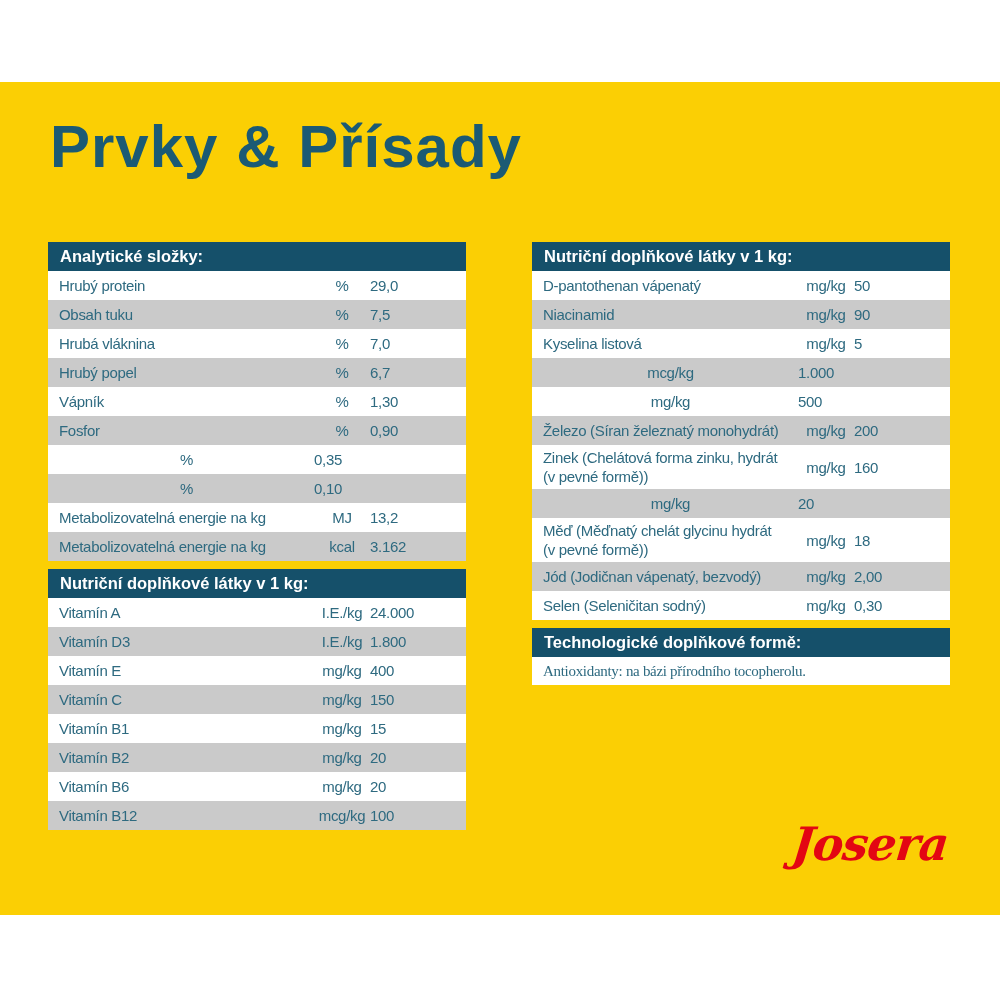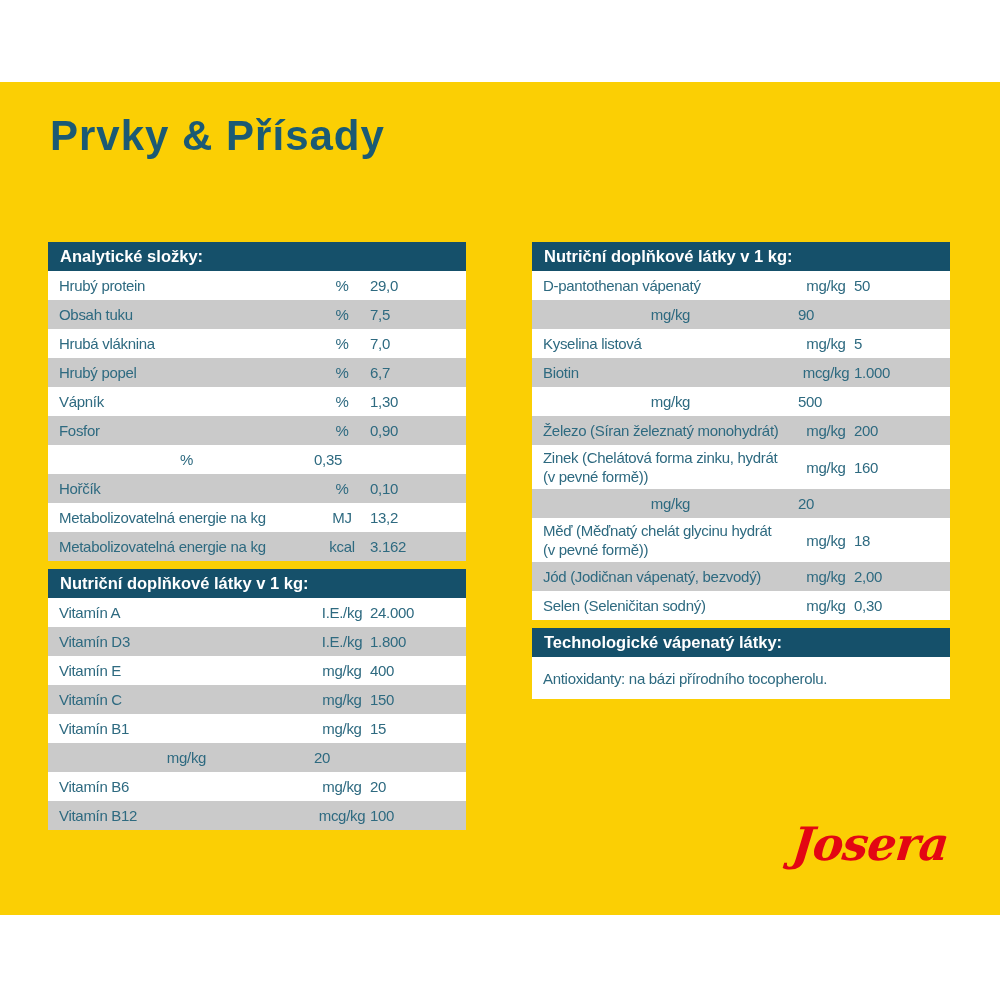--- a/index.html
+++ b/index.html
@@ -8,21 +8,21 @@
     background:#ffffff;
     font-family:"Liberation Sans","DejaVu Sans",sans-serif;
   }
   .canvas{position:absolute;inset:0;}
   .yellow-band{
     position:absolute;left:0;top:82px;width:1000px;height:833px;
     background:var(--c-yellow,#FBCF04);
   }
   .page-title{
     position:absolute;left:50px;top:112px;
-    font-size:42px;font-weight:bold;letter-spacing:1px;
+    font-size:60px;font-weight:bold;letter-spacing:1px;
     color:var(--c-title,#1B5A74);
     margin:0;
   }
   .col{position:absolute;top:242px;width:418px;}
   .col-left{left:48px;}
   .col-right{left:532px;}
   .table{width:418px;}
   .table + .table{margin-top:8px;}
   .t-header{
     background:var(--c-header,#15506A);
@@ -42,22 +42,22 @@
   }
   .t-row:nth-child(odd){background:var(--c-white-row,#ffffff);}
   .t-row:nth-child(even){background:var(--c-gray-row,#CACACA);}
   .c-label{white-space:pre;}
   .c-unit{text-align:center;}
   .c-value{text-align:left;}
   .t-note{
     background:var(--c-white-row,#ffffff);
     color:var(--c-row-text,#2E6A80);
     font-size:15px;letter-spacing:-0.3px;
-    height:42px;display:flex;align-items:center;
-    padding-left:11px;box-sizing:border-box;
+    height:28px;display:flex;align-items:center;
+    padding-left:11px;box-sizing:border-box;font-family:Liberation Serif, serif;
   }
   .josera-logo{
     position:absolute;left:772px;top:818px;width:176px;height:52px;
     color:var(--c-logo-red,#E30613);
     font-family:"DejaVu Serif","Liberation Serif",serif;
     font-style:italic;font-weight:bold;
     font-size:46px;line-height:52px;
     transform:skewX(-6deg);
     letter-spacing:-1px;
     text-align:right;
@@ -113,21 +113,20 @@
             <span class="c-unit">%</span>
             <span class="c-value">0,90</span>
           </div>
 
           <div class="t-row">
             <span class="c-unit">%</span>
             <span class="c-value">0,35</span>
           </div>
 
           <div class="t-row">
-            <span class="c-label">Hořčík</span>
             <span class="c-unit">%</span>
             <span class="c-value">0,10</span>
           </div>
 
 
           <div class="t-row">
             <span class="c-label">Metabolizovatelná energie na kg</span>
             <span class="c-unit">MJ</span>
             <span class="c-value">13,2</span>
           </div>
@@ -168,20 +167,21 @@
             <span class="c-value">150</span>
           </div>
 
           <div class="t-row">
             <span class="c-label">Vitamín B1</span>
             <span class="c-unit">mg/kg</span>
             <span class="c-value">15</span>
           </div>
 
           <div class="t-row">
+            <span class="c-label">Vitamín B2</span>
             <span class="c-unit">mg/kg</span>
             <span class="c-value">20</span>
           </div>
 
           <div class="t-row">
             <span class="c-label">Vitamín B6</span>
             <span class="c-unit">mg/kg</span>
             <span class="c-value">20</span>
           </div>
 
@@ -201,32 +201,32 @@
       <div class="t-header">Nutriční doplňkové látky v 1 kg:</div>
       <div class="t-rows">
 
           <div class="t-row">
             <span class="c-label">D-pantothenan vápenatý</span>
             <span class="c-unit">mg/kg</span>
             <span class="c-value">50</span>
           </div>
 
           <div class="t-row">
+            <span class="c-label">Niacinamid</span>
             <span class="c-unit">mg/kg</span>
             <span class="c-value">90</span>
           </div>
 
           <div class="t-row">
             <span class="c-label">Kyselina listová</span>
             <span class="c-unit">mg/kg</span>
             <span class="c-value">5</span>
           </div>
 
           <div class="t-row">
-            <span class="c-label">Biotin</span>
             <span class="c-unit">mcg/kg</span>
             <span class="c-value">1.000</span>
           </div>
 
           <div class="t-row">
             <span class="c-unit">mg/kg</span>
             <span class="c-value">500</span>
           </div>
 
           <div class="t-row">
@@ -262,21 +262,21 @@
 
           <div class="t-row">
             <span class="c-label">Selen (Seleničitan sodný)</span>
             <span class="c-unit">mg/kg</span>
             <span class="c-value">0,30</span>
           </div>
         </div>
     </div>
 
     <div class="table">
-      <div class="t-header">Technologické vápenatý látky:</div>
+      <div class="t-header">Technologické doplňkové formě:</div>
       <div class="t-note">Antioxidanty: na bázi přírodního tocopherolu.</div>
     </div>
 
   </div>
 
   <div class="josera-logo">Josera</div>
 
 </div>
 
 </body></html>

